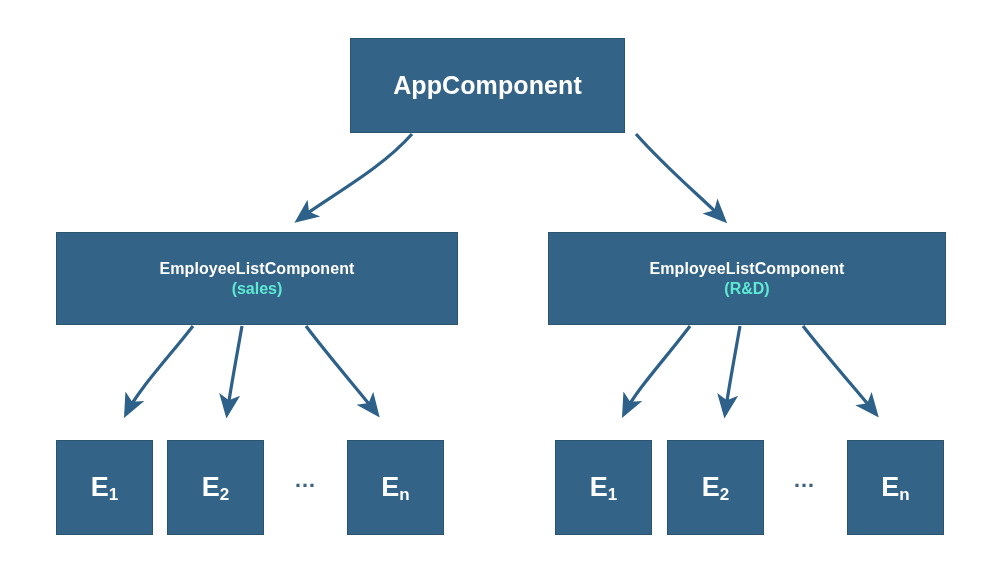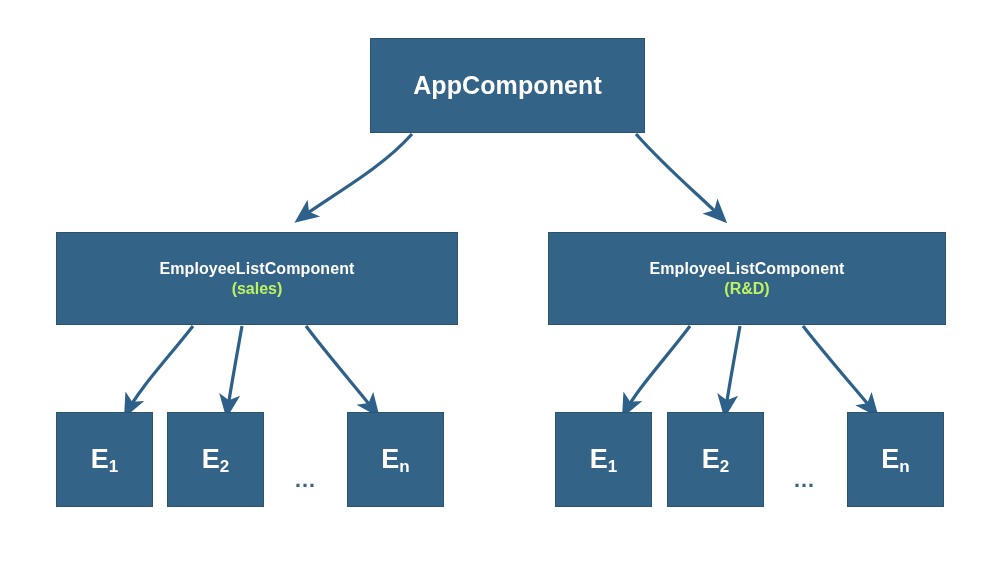--- a/index.html
+++ b/index.html
@@ -40,27 +40,27 @@
     box-shadow: 0 0 0 0 rgba(0,0,0,0);
   }
   .node-title {
     font-weight: bold;
     color: #ffffff;
     line-height: 1.1;
     letter-spacing: 0.1px;
   }
   .node-sub {
     font-weight: bold;
-    color: #bef264;
+    color: #5eead4;
     line-height: 1.1;
     margin-top: 2px;
   }
   
   #node-app {
-    left: 370px;
+    left: 350px;
     top: 38px;
     width: 275px;
     height: 95px;
   }
   #node-app .node-title {
     font-size: 25px;
   }
   
   .node-mid .node-title {
     font-size: 16px;
@@ -75,21 +75,21 @@
     height: 93px;
   }
   #node-rnd {
     left: 548px;
     top: 232px;
     width: 398px;
     height: 93px;
   }
   
   .node-leaf {
-    top: 412px;
+    top: 440px;
     width: 97px;
     height: 95px;
   }
   .node-leaf .node-title {
     font-size: 27px;
   }
   .node-leaf .node-title sub {
     font-size: 17px;
     vertical-align: baseline;
     position: relative;

